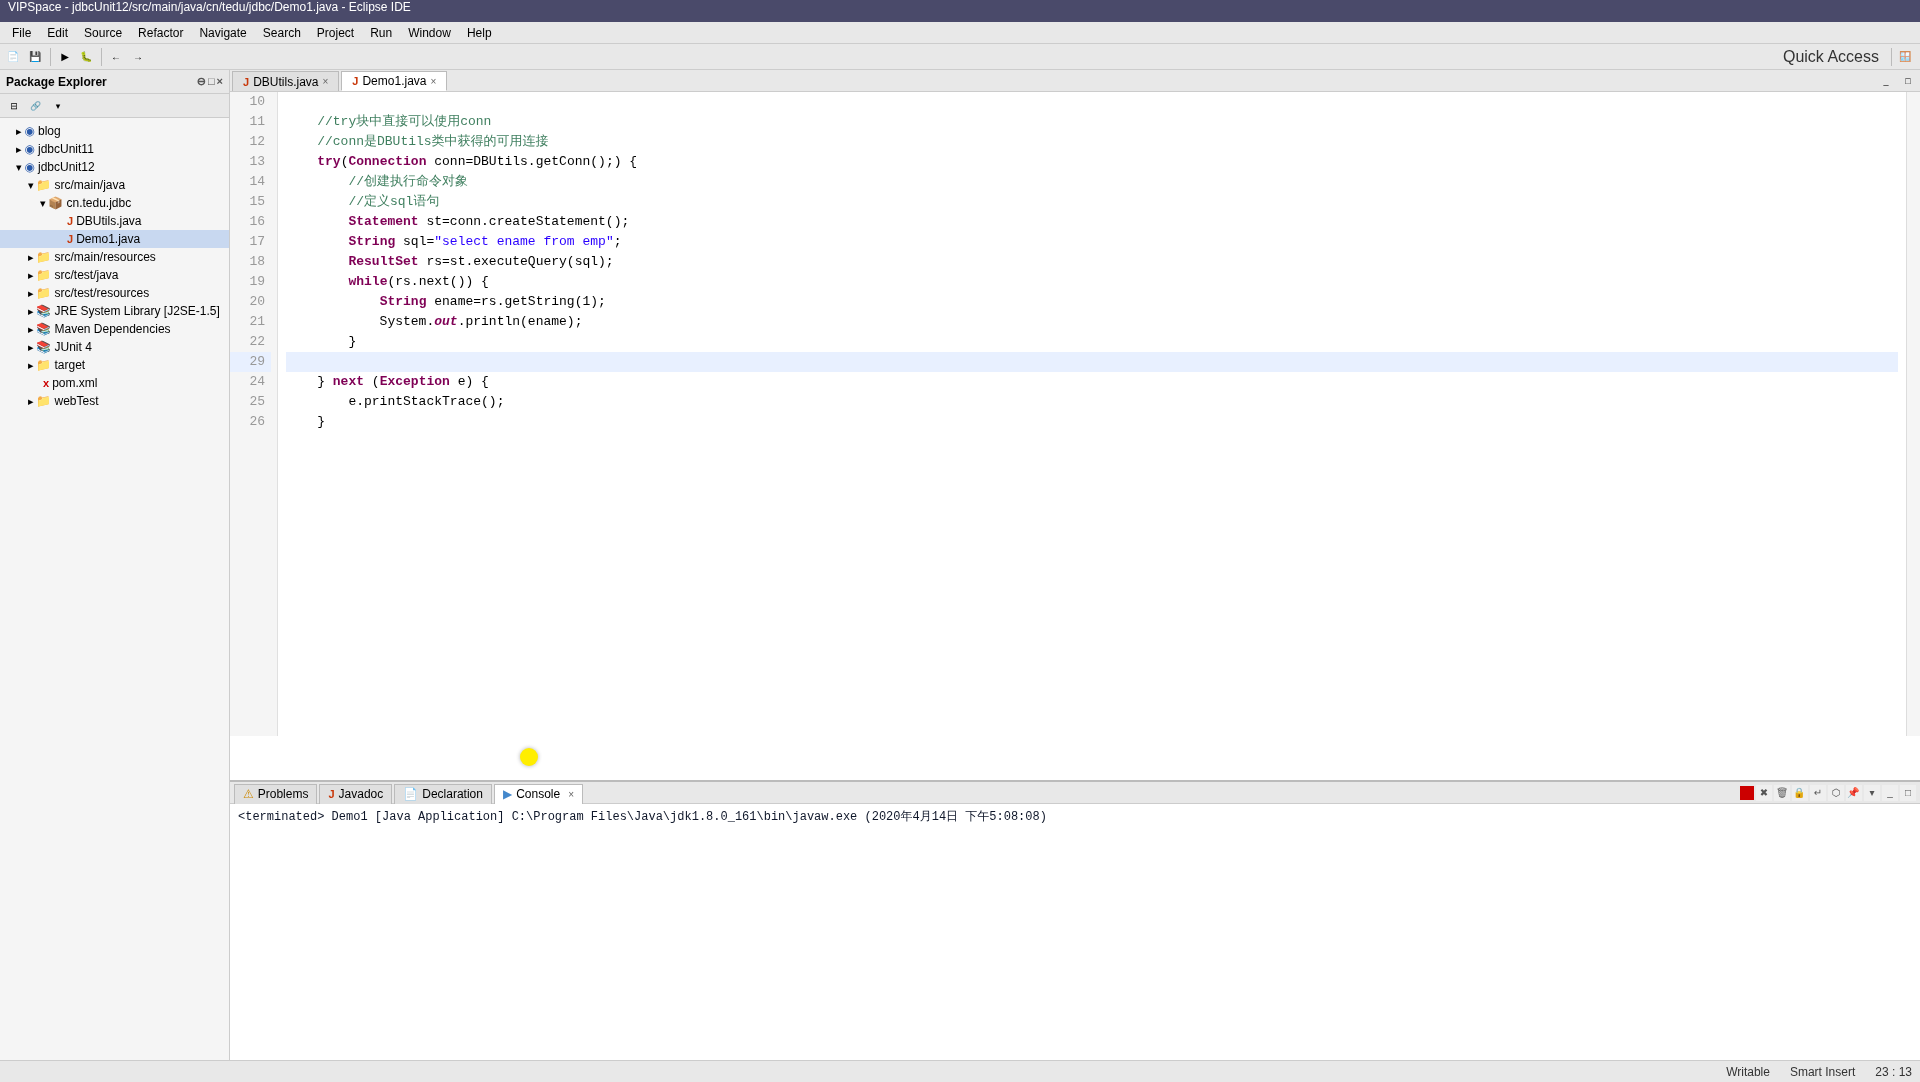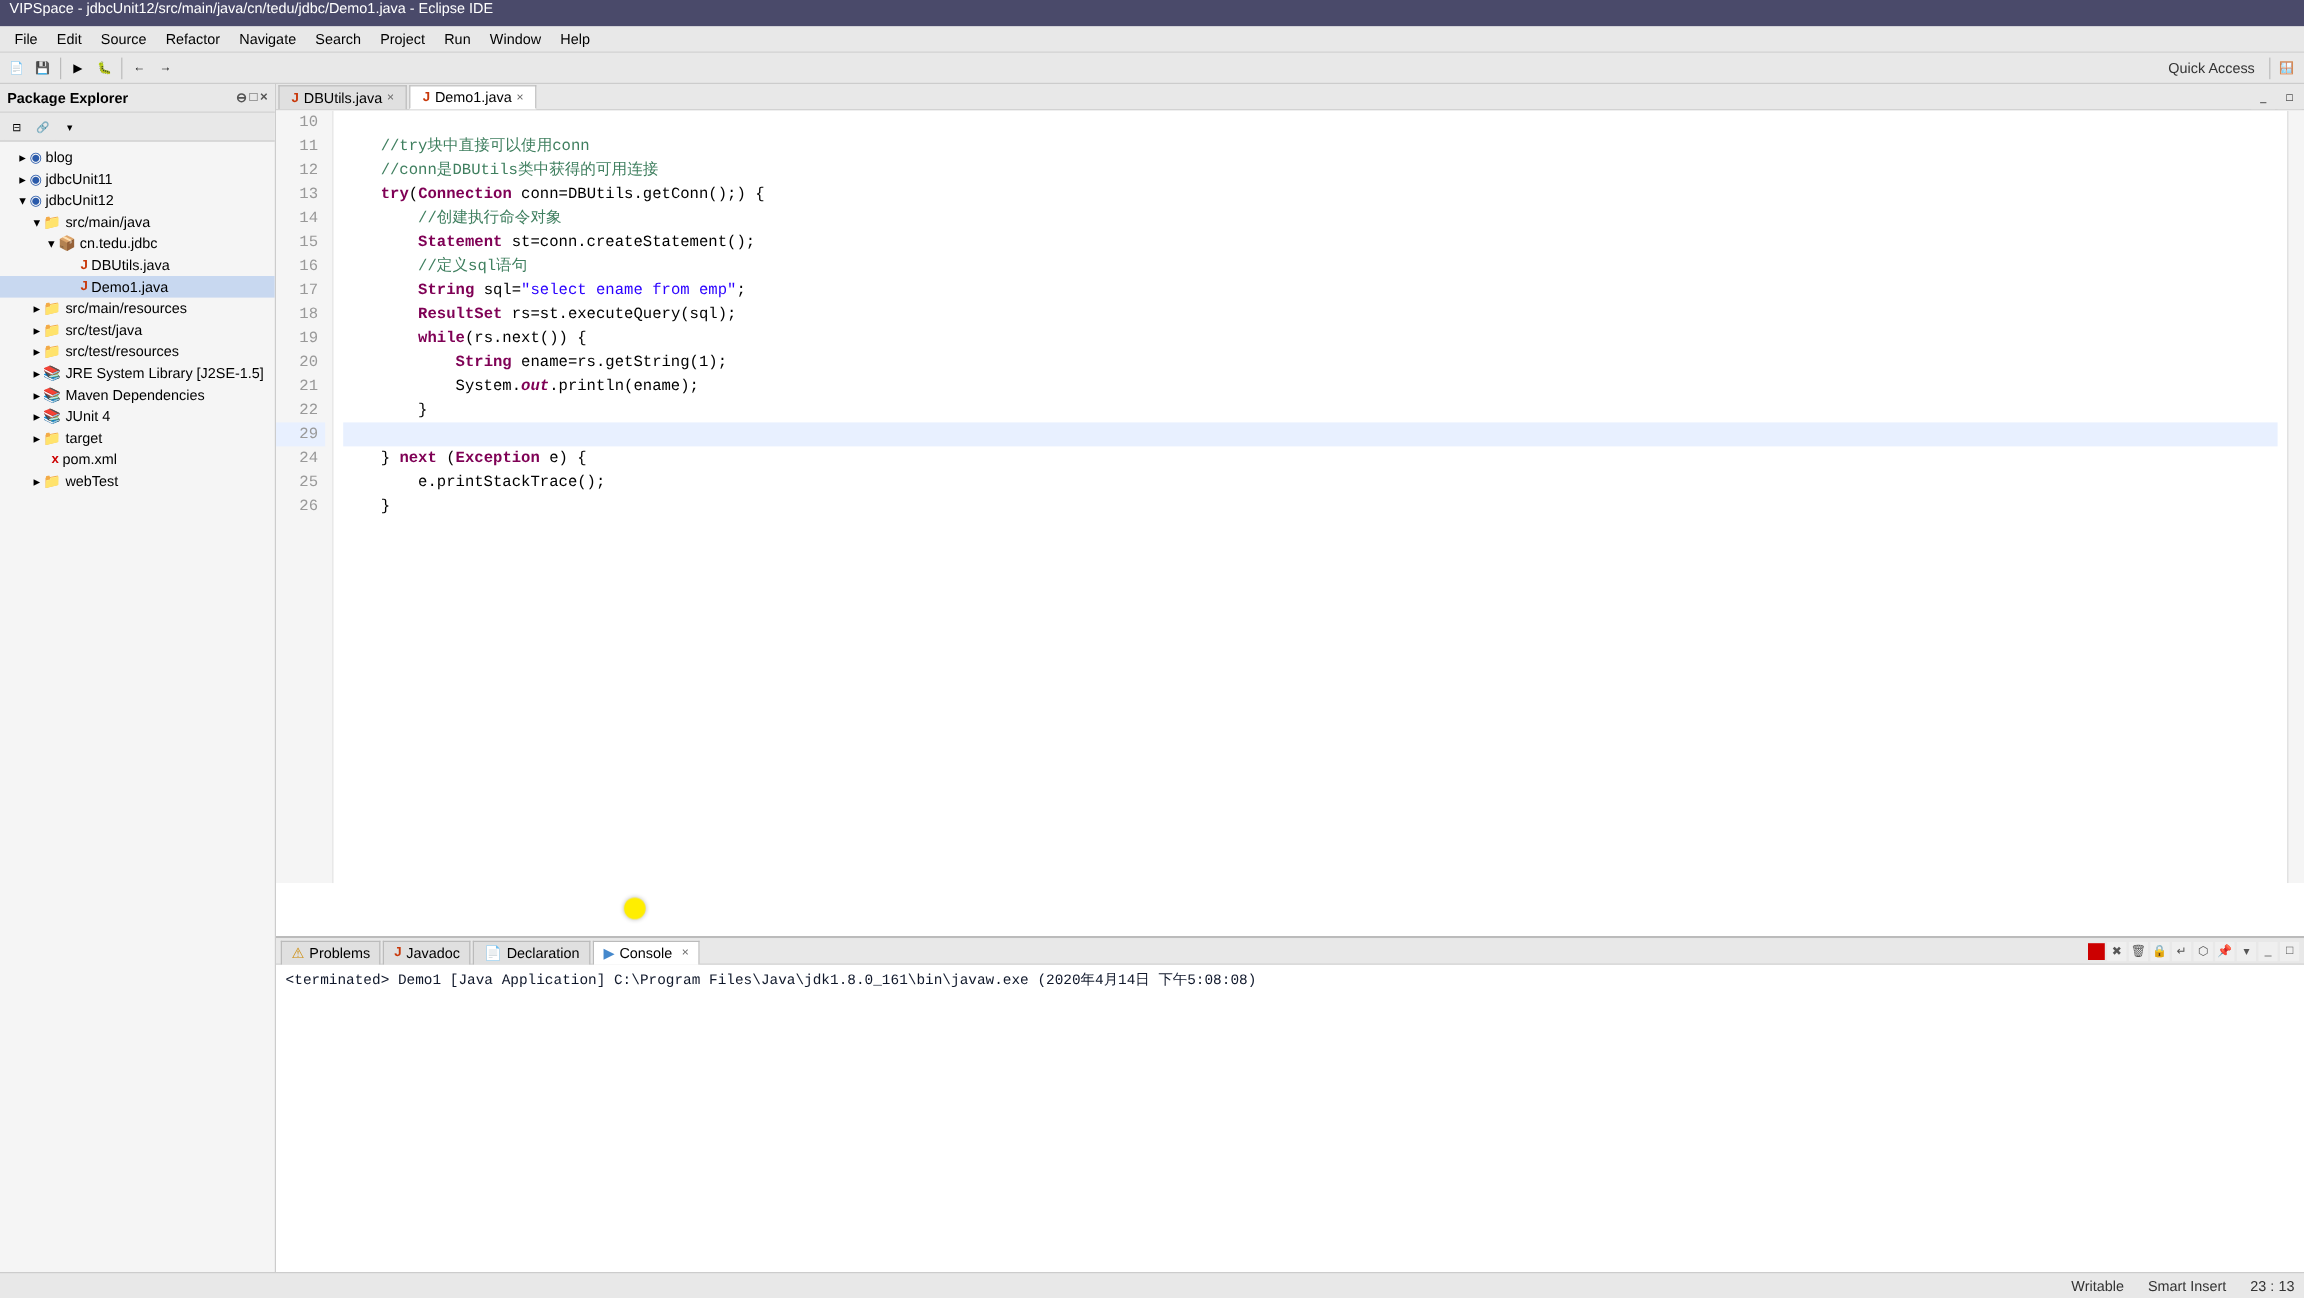--- a/index.html
+++ b/index.html
@@ -46,21 +46,21 @@
       border: 1px solid transparent;
       cursor: pointer;
       display: flex; align-items: center; justify-content: center;
       font-size: 10px;
     }
     .toolbar-sep { width: 1px; height: 18px; background: #bbb; margin: 0 2px; }
     .toolbar-spacer { flex: 1; }
 
     
     #quick-access {
-      font-size: 12px;
+      font-size: 16px;
       color: #333;
       padding: 0 8px;
     }
 
     
     #main-layout {
       display: flex;
       height: calc(1082px - 22px - 22px - 26px - 22px - 22px);
       
     }
@@ -506,25 +506,25 @@
 
           <div class="code-line">
             <span>    </span><span class="kw">try</span><span>(</span><span class="kw">Connection</span><span> conn=DBUtils.getConn();) {</span>
           </div>
 
           <div class="code-line">
             <span class="comment">        //创建执行命令对象</span>
           </div>
 
           <div class="code-line">
+            <span class="comment">        //定义sql语句</span>
+          </div>
+
+          <div class="code-line">
             <span>        </span><span class="kw">Statement</span><span> st=conn.createStatement();</span>
-          </div>
-
-          <div class="code-line">
-            <span class="comment">        //定义sql语句</span>
           </div>
 
           <div class="code-line">
             <span>        </span><span class="kw">String</span><span> sql=</span><span class="string">"select ename from emp"</span><span>;</span>
           </div>
 
           <div class="code-line">
             <span>        </span><span class="kw">ResultSet</span><span> rs=st.executeQuery(sql);</span>
           </div>
 

